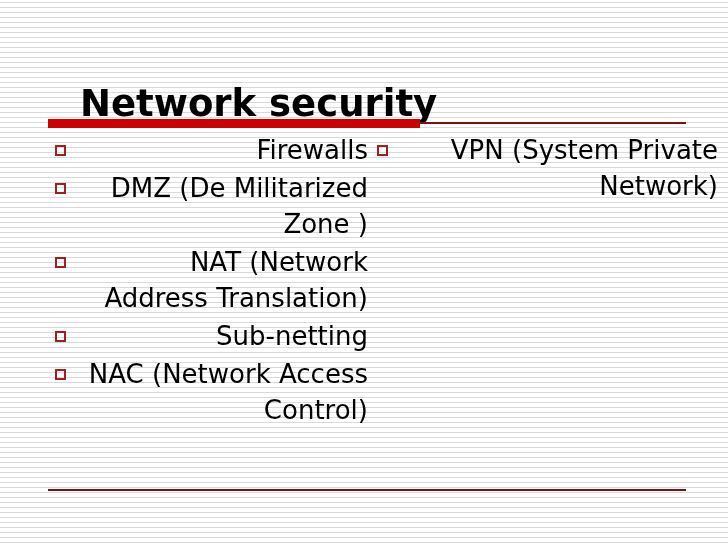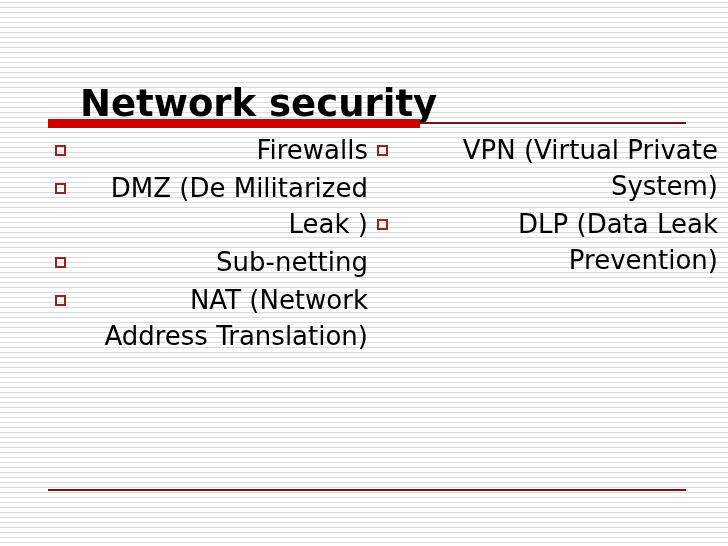--- a/index.html
+++ b/index.html
@@ -138,42 +138,42 @@
   <div class="body-area">
 
     <div class="column left">
       <ul class="bullets">
         <li>
           <span class="marker"></span>
           <span class="txt">Firewalls</span>
         </li>
         <li>
           <span class="marker"></span>
-          <span class="txt">DMZ (De Militarized Leak )</span>
+          <span class="txt">DMZ (De Militarized Zone )</span>
+        </li>
+        <li>
+          <span class="marker"></span>
+          <span class="txt">NAT (Network Address Translation)</span>
         </li>
         <li>
           <span class="marker"></span>
           <span class="txt">Sub-netting</span>
         </li>
         <li>
           <span class="marker"></span>
-          <span class="txt">NAT (Network Address Translation)</span>
+          <span class="txt">NAC (Network Access Control)</span>
         </li>
       </ul>
     </div>
 
     <div class="column right">
       <ul class="bullets">
         <li>
           <span class="marker"></span>
-          <span class="txt">VPN (Virtual Private System)</span>
-        </li>
-        <li>
-          <span class="marker"></span>
-          <span class="txt">DLP (Data Leak Prevention)</span>
+          <span class="txt">VPN (System Private Network)</span>
         </li>
       </ul>
     </div>
 
   </div>
 
   <div class="bottom-rule"></div>
 
 </div>
 

